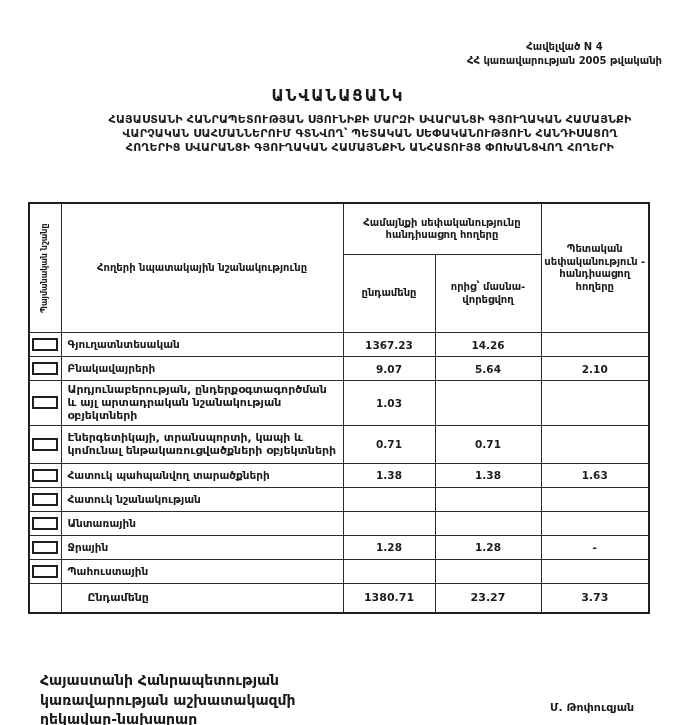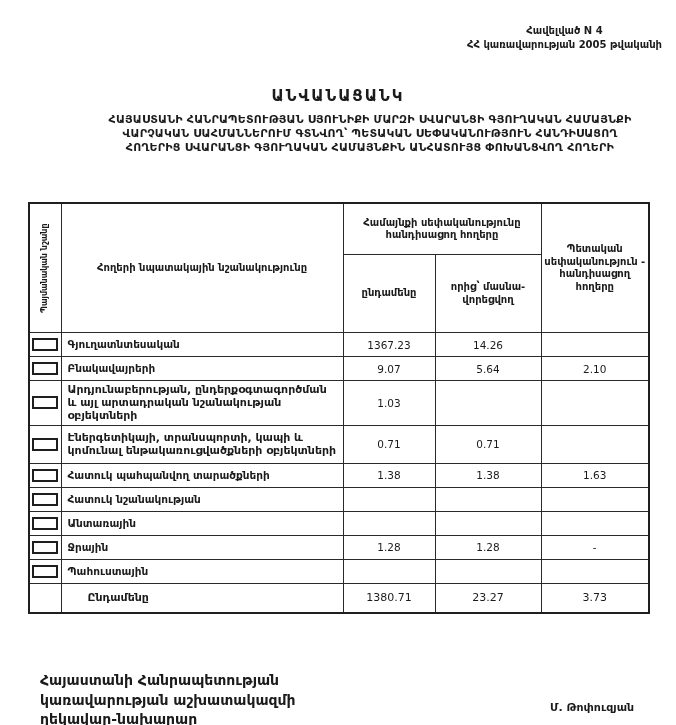--- a/index.html
+++ b/index.html
@@ -11,21 +11,21 @@
     background: #ffffff;
     font-family: "DejaVu Sans", "Liberation Sans", sans-serif;
     color: #1b1b1b;
     overflow: hidden;
   }
   .pre { white-space: pre-line; }
 
   
   .annex-ref {
     position: absolute;
-    top: 24px;
+    top: 40px;
     right: 14px;
     text-align: center;
     font-size: 10px;
     font-weight: bold;
     line-height: 1.35;
   }
 
   
   .doc-title {
     position: absolute;
@@ -100,21 +100,21 @@
   }
   td.label {
     font-size: 10.5px;
     font-weight: bold;
     padding: 2px 4px 2px 6px;
     line-height: 1.2;
   }
   tr.tall td.label { font-size: 11px; }
   td.num {
     font-size: 10.5px;
-    font-weight: normal;
+    font-weight: bold;
     text-align: center;
     padding: 4px;
   }
   tr.total-row td { height: 30px; }
   tr.total-row td.label {
     font-size: 11px;
     padding-left: 26px;
   }
   tr.total-row td.num { font-size: 11px; }
 

